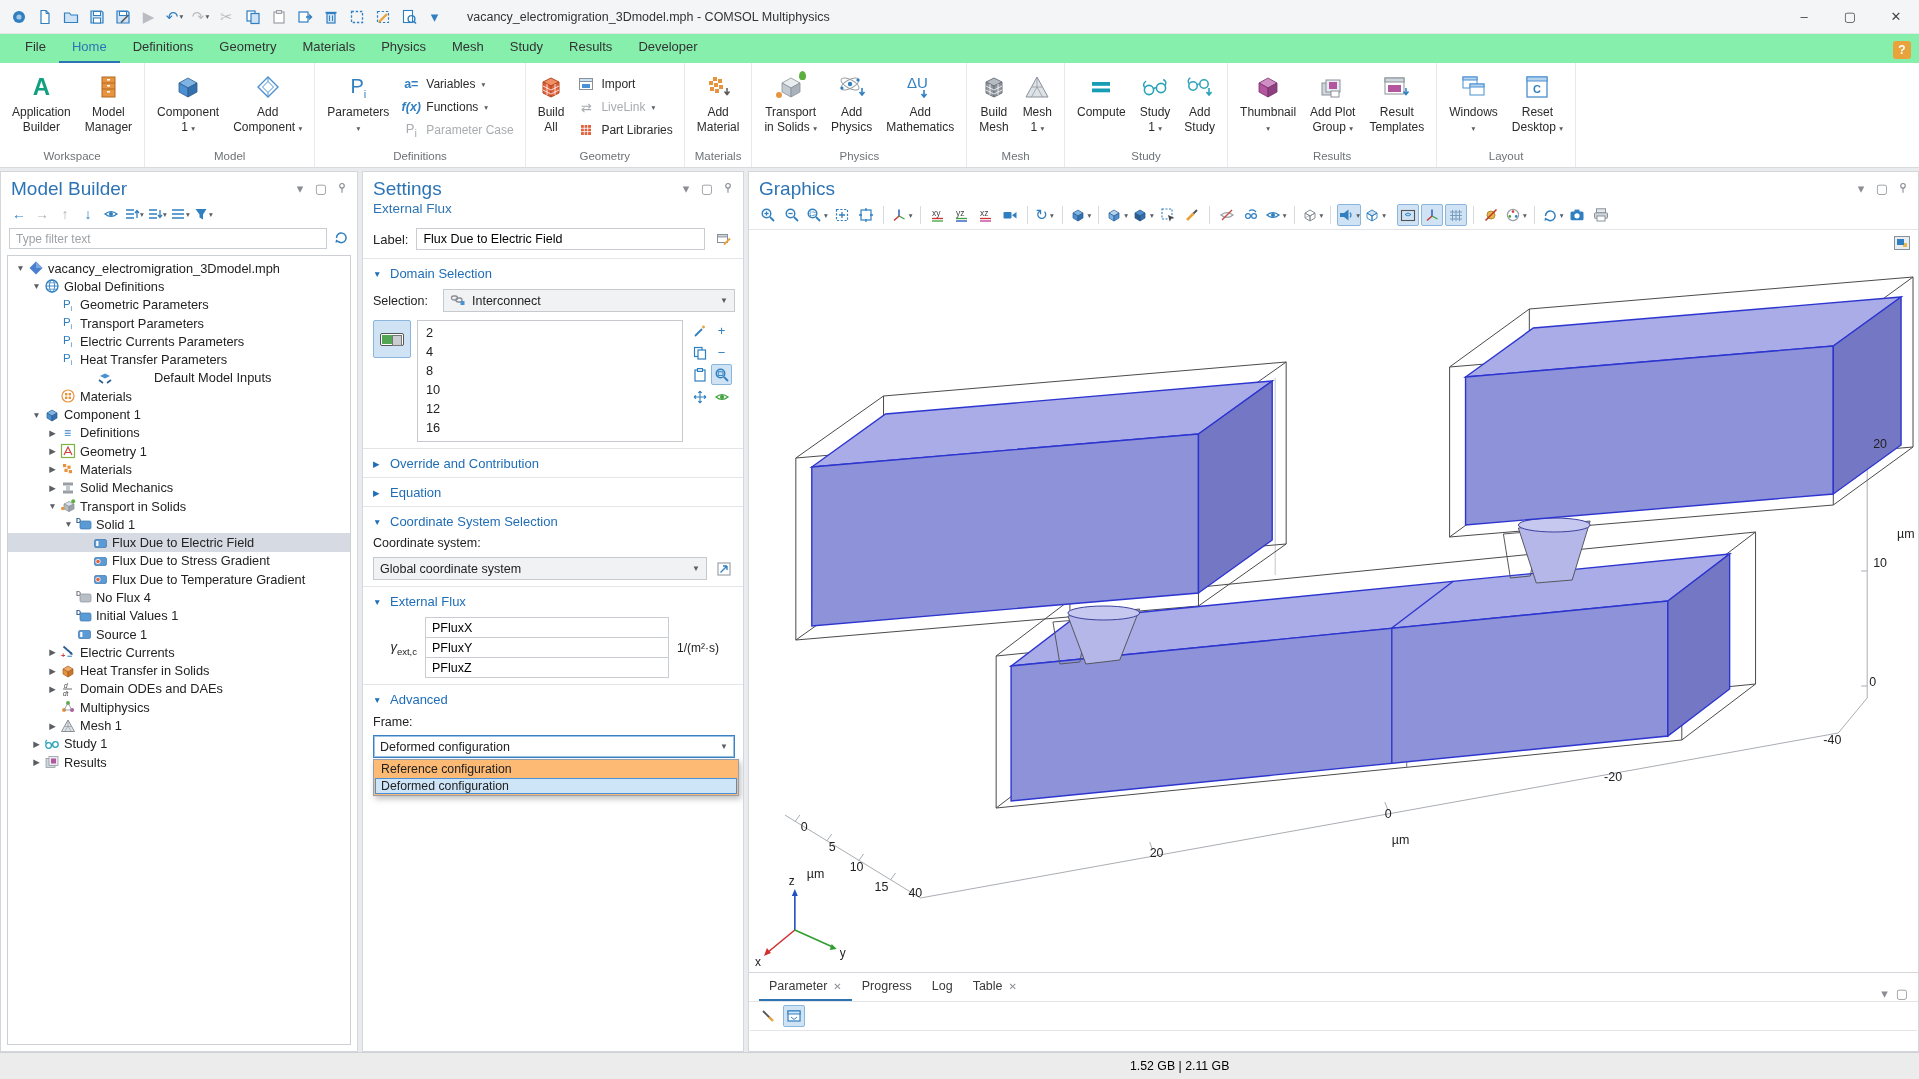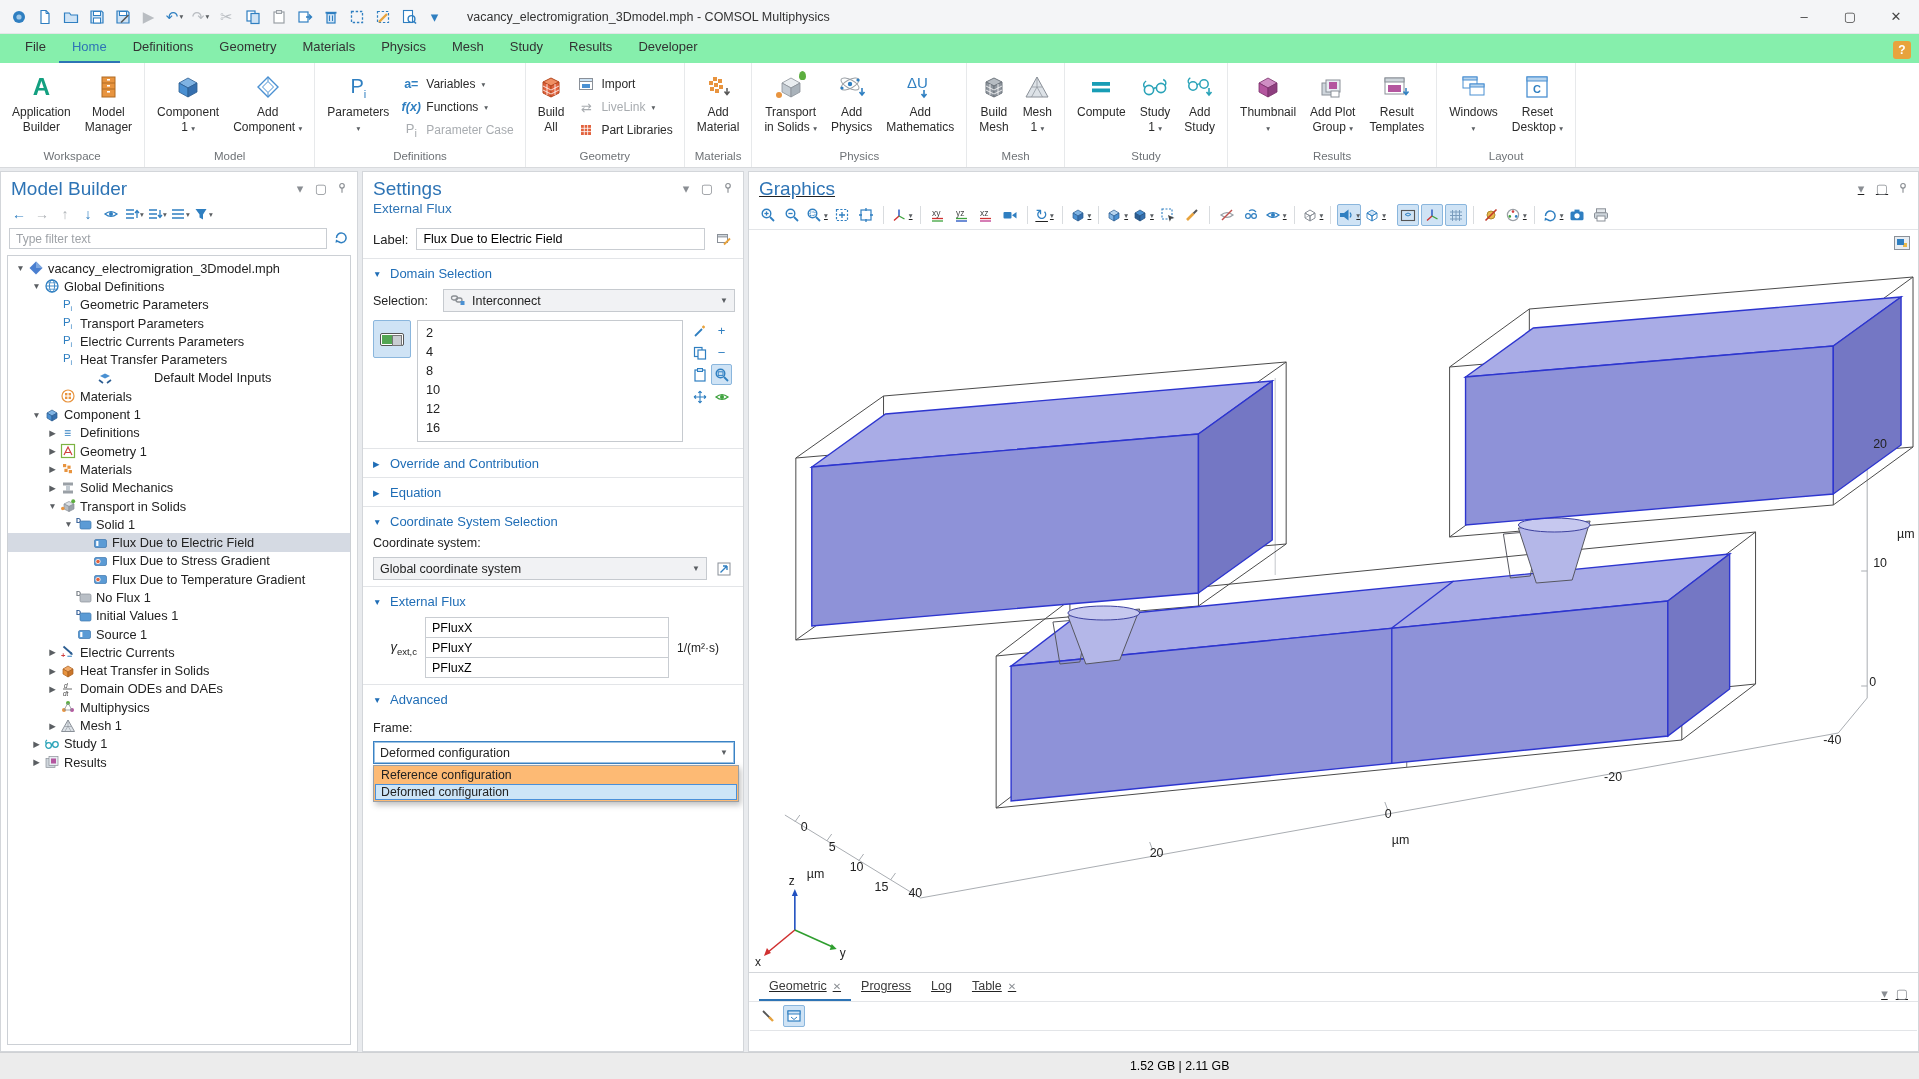--- a/index.html
+++ b/index.html
@@ -38,21 +38,21 @@
   .ptxt { color:#2f7fc1; font-size:20px; }
   .ptxt sub { font-size:11px; }
   .ptxt.gray { color:#a8acb0; }
   .stxt { color:#2f7fc1; font-size:12.5px; font-weight:bold; }
 
   
   .main { height:884px; display:flex; gap:4px; padding:3px 0 0 0; background:#e9ebee; }
   .panel { background:#fff; border:1px solid #d3d6da; display:flex; flex-direction:column; overflow:hidden; }
   #p-left { width:358px; }
   #p-set { width:382px; }
-  #p-gfx { flex:1;text-decoration:underline; }
+  #p-gfx { flex:1; }
   .phead { display:flex; align-items:flex-start; padding:5px 8px 0 10px; }
   .ptitle { font-size:19px; color:#2e74b5; line-height:24px; }
   .picons { margin-left:auto; display:flex; gap:7px; padding-top:4px; }
   .picons span { color:#8a8e93; width:14px; height:14px; display:flex; align-items:center; justify-content:center; }
 
   
   .mbtools { display:flex; align-items:center; gap:3px; padding:3px 8px 2px; }
   .mbtools .tb { display:flex; align-items:center; justify-content:center; min-width:20px; height:20px; color:#2f7fc1; font-size:14px; border-radius:2px; }
   .mbtools .tb.dim { color:#aeb2b6; }
   .filterrow { display:flex; align-items:center; gap:6px; padding:2px 8px 4px; }
@@ -875,21 +875,21 @@
           <span class="tlab">Flux Due to Temperature Gradient</span>
         </div>
         <div class="trow" style="padding-left: 54px;">
           <span class="tarr"></span>
           <span class="tico">
             <svg width="16" height="16" viewBox="0 0 16 16" xmlns="http://www.w3.org/2000/svg">
               <text x="0" y="6.5" font-size="7" fill="#6f767e" font-weight="bold">D</text>
               <rect x="4" y="5" width="11" height="8" rx="1.5" fill="#b9bfc6" stroke="#8a9098" stroke-width="0.7"></rect>
             </svg>
           </span>
-          <span class="tlab">No Flux 1</span>
+          <span class="tlab">No Flux 4</span>
         </div>
         <div class="trow" style="padding-left: 54px;">
           <span class="tarr"></span>
           <span class="tico">
             <svg width="16" height="16" viewBox="0 0 16 16" xmlns="http://www.w3.org/2000/svg">
               <text x="0" y="6.5" font-size="7" fill="#1f4e8c" font-weight="bold">D</text>
               <rect x="4" y="5" width="11" height="8" rx="1.5" fill="#5b9bd5" stroke="#3c76ad" stroke-width="0.7"></rect>
             </svg>
           </span>
           <span class="tlab">Initial Values 1</span>
@@ -1139,21 +1139,21 @@
             </div>
           <span class="fluxunit">1/(m²·s)</span>
         </div>
       </div>
 
       <div class="sect">
         <div class="secthead">
           <span class="chv">▼</span>
             <span>Advanced</span>
         </div>
-        <div style="margin-top:14px;font-size:12.5px">Frame:</div>
+        <div style="margin-top:8px;font-size:12.5px">Frame:</div>
         <div class="framewrap">
           <div class="combo focus">
             <span>Deformed configuration</span>
               <span class="cx">▼</span>
           </div>
           <div class="popup" id="framepopup">
               <div class="popt">Reference configuration</div>
               <div class="popt selopt">Deformed configuration</div>
             </div>
         </div>
@@ -1495,21 +1495,21 @@
           <text id="tz" x="40" y="655" fill="#222" stroke="none">z</text>
           <text id="tx" x="6" y="736" fill="#222" stroke="none">x</text>
           <text id="ty" x="91" y="727" fill="#222" stroke="none">y</text>
         </g>
       </svg>
     </div>
 
     <div class="msgs">
       <div class="mtabs" id="msgtabs">
           <div class="mtabitem active">
-            <span>Geometric</span>
+            <span>Parameter</span>
             <span class="x">✕</span>
           </div>
           <div class="mtabitem">
             <span>Progress</span>
           </div>
           <div class="mtabitem">
             <span>Log</span>
           </div>
           <div class="mtabitem">
             <span>Table</span>

